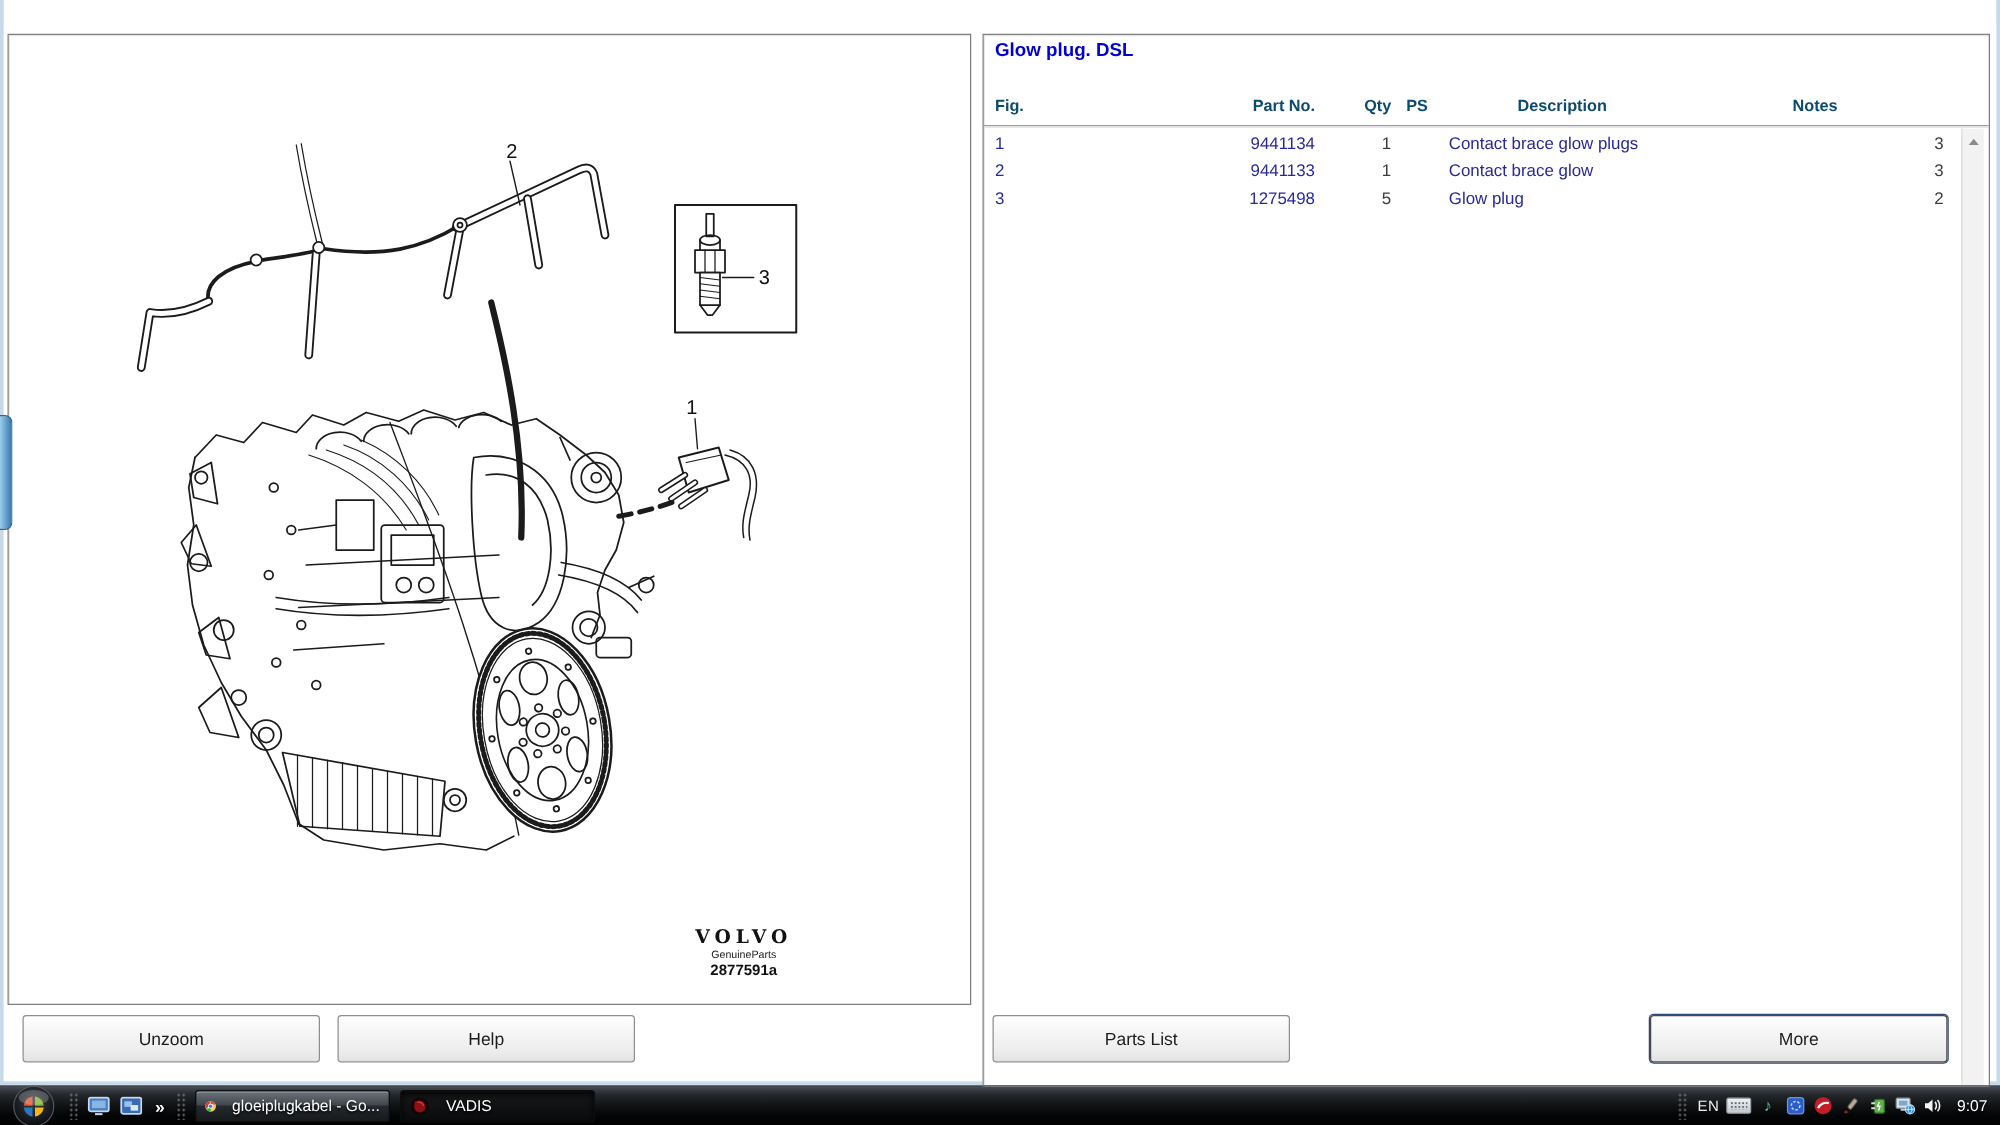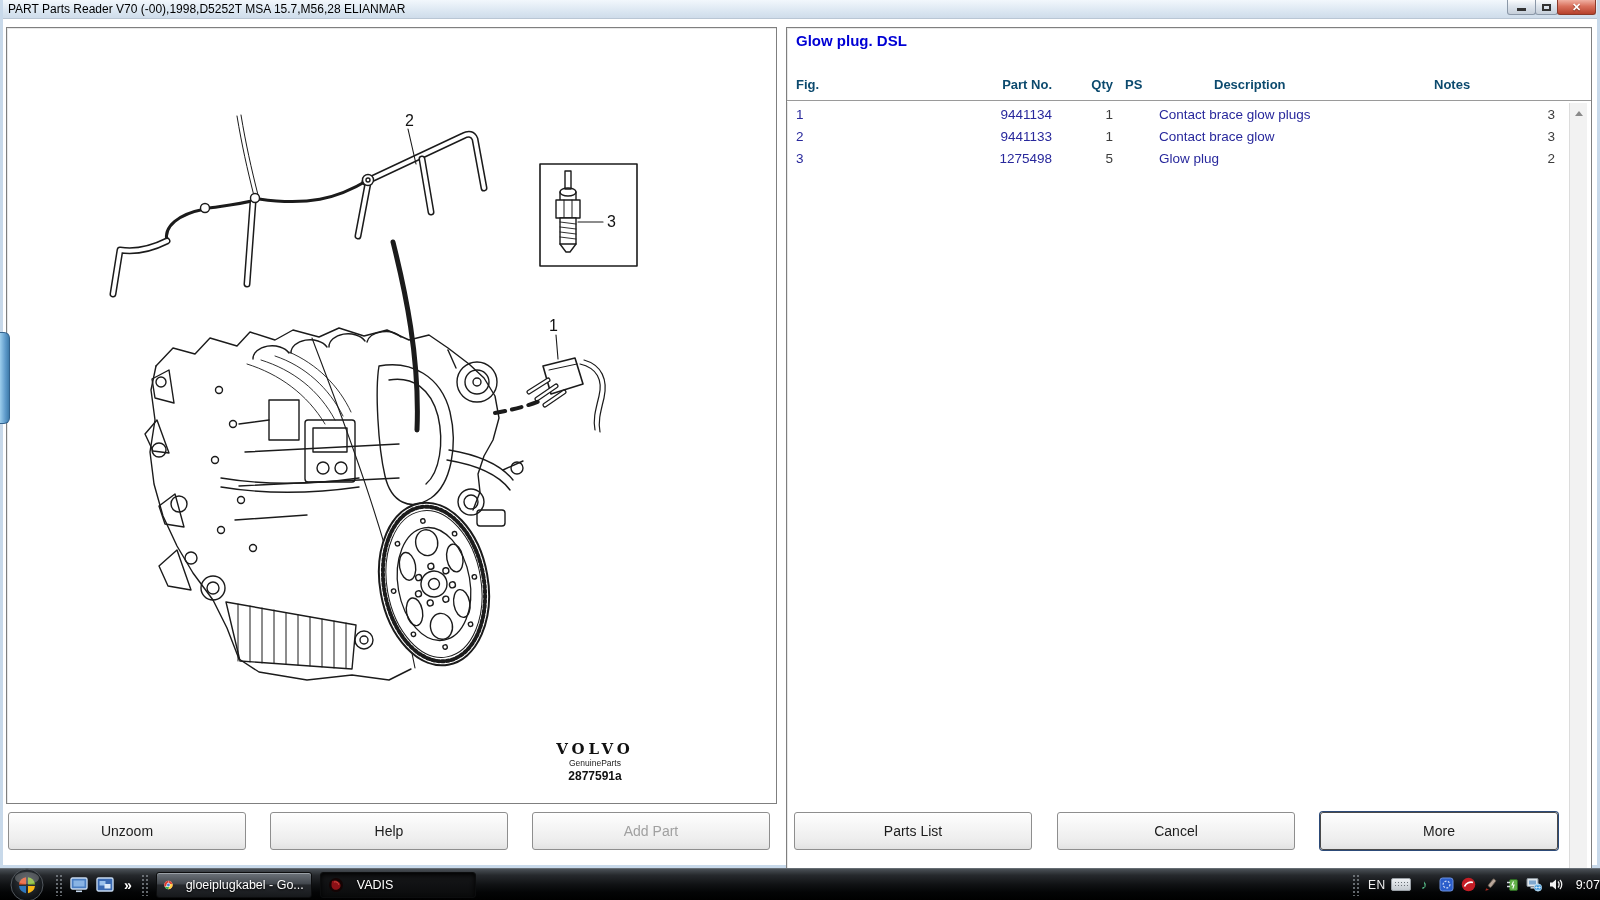--- a/index.html
+++ b/index.html
@@ -66,67 +66,53 @@
   .tri-up{width:0;height:0;border-left:4px solid transparent;border-right:4px solid transparent;border-bottom:5px solid #8a8a8a;}
   .tri-down{width:0;height:0;border-left:4px solid transparent;border-right:4px solid transparent;border-top:5px solid #8a8a8a;}
 
   
   .btn{position:absolute;top:793px;width:238px;height:38px;
     background:linear-gradient(#fefefe,#ececec 80%,#e2e2e2);
     border:1px solid #8e8e8e;border-radius:3px;font-size:14px;color:#1c1c1c;
     display:flex;align-items:center;justify-content:center;cursor:default;}
   .btn.disabled{color:#a0a0a0;}
   .btn.default{border:1px solid #4a4a4a;box-shadow:0 0 0 1px #2c4a78;}
-  .b0{left:5px;} .b1{left:267px;} .b2{left:529px;} .b3{left:791px;} .b4{left:1054px;} .b5{left:1317px;}
+  .b0{left:15px;} .b1{left:267px;} .b2{left:529px;} .b3{left:791px;} .b4{left:1054px;} .b5{left:1317px;}
 
   
   .taskbar{position:absolute;left:0;bottom:0;width:1600px;height:32px;
     background:linear-gradient(#4a5056,#26292d 20%,#101214 50%,#040506 75%,#000);
     border-top:1px solid #666d74;display:flex;align-items:center;z-index:60;}
   .orb{position:relative;width:34px;height:34px;margin:0 8px 0 10px;flex:0 0 auto;}
   .grip{width:8px;height:22px;margin:0 3px;flex:0 0 auto;
     background-image:radial-gradient(circle,#7c8288 28%,transparent 32%);
     background-size:4px 4px;opacity:.8;}
   .ql-icon{width:20px;height:20px;margin:0 3px;display:flex;align-items:center;justify-content:center;flex:0 0 auto;}
   .chevron{color:#fff;font-size:14px;font-weight:bold;margin:0 6px;text-shadow:0 1px 2px #000;}
   .task{height:26px;width:156px;margin:0 4px;border-radius:3px;border:1px solid #0c0d0e;
     display:flex;align-items:center;padding:0 7px;gap:13px;color:#fff;font-size:12.5px;
     text-shadow:0 1px 2px #000;overflow:hidden;white-space:nowrap;
     background:linear-gradient(#6e747b,#42474d 45%,#26292d 50%,#17191c);
     box-shadow:inset 0 1px 0 #9aa0a6;}
   .task.active{background:linear-gradient(#17181a,#0a0b0c);box-shadow:inset 0 2px 5px #000;}
-  .tray{margin-left:auto;display:flex;align-items:center;gap:5px;}
+  .tray{margin-left:auto;display:flex;align-items:center;gap:5px;padding-right:10px;}
   .tray-lang{color:#eee;font-size:12px;letter-spacing:.5px;}
   .kbd-icon{width:20px;height:13px;background:#d9dde1;border-radius:2px;border:1px solid #9aa0a6;
     background-image:linear-gradient(#eef1f4,#c3c9cf);position:relative;}
   .kbd-icon:after{content:"";position:absolute;left:2px;top:2px;right:2px;bottom:2px;
     background-image:radial-gradient(circle,#6a7076 35%,transparent 40%);background-size:3px 3px;}
   .tray-ico{width:17px;height:17px;display:flex;align-items:center;justify-content:center;
     font-size:13px;line-height:1;}
   .clock{color:#fff;font-size:12.5px;margin-left:6px;text-shadow:0 1px 2px #000;}
 </style>
 </head>
 <body>
 
 <div class="window">
 
-  <div class="titlebar">
-    <span>PART Parts Reader V70 (-00),1998,D5252T MSA 15.7,M56,28 ELIANMAR</span>
-    <div class="winbtns">
-      <div class="winbtn min">
-          <div class="glyph-min"></div>
-        </div>
-      <div class="winbtn max">
-          <div class="glyph-max"></div>
-        </div>
-      <div class="winbtn close">
-          <span class="glyph-close">✕</span>
-        </div>
-    </div>
-  </div>
 
   <div class="client">
 
     <div class="panel diagram">
       <svg width="769" height="775" viewBox="0 0 769 775">
         <g stroke="#1b1b1b" fill="none" stroke-width="1.4" stroke-linejoin="round" stroke-linecap="round">
 
           <g>
             <path d="M230,88 C235,118 240,140 247,168" stroke-width="1"></path>
             <path d="M234,87 C239,117 244,139 251,167" stroke-width="1"></path>
@@ -322,23 +308,21 @@
             <div class="tri-up"></div>
           </div>
         <div class="sb-arrow down">
             <div class="tri-down"></div>
           </div>
       </div>
     </div>
 
     <div class="btn b0">Unzoom</div>
     <div class="btn b1">Help</div>
-    <div class="btn b2 disabled">Add Part</div>
     <div class="btn b3">Parts List</div>
-    <div class="btn b4">Cancel</div>
     <div class="btn b5 default">More</div>
   </div>
 </div>
 
 <div class="edge-tab"></div>
 
 <div class="taskbar">
   <div class="orb">
     <svg width="34" height="34" viewBox="0 0 34 34">
       <defs>

